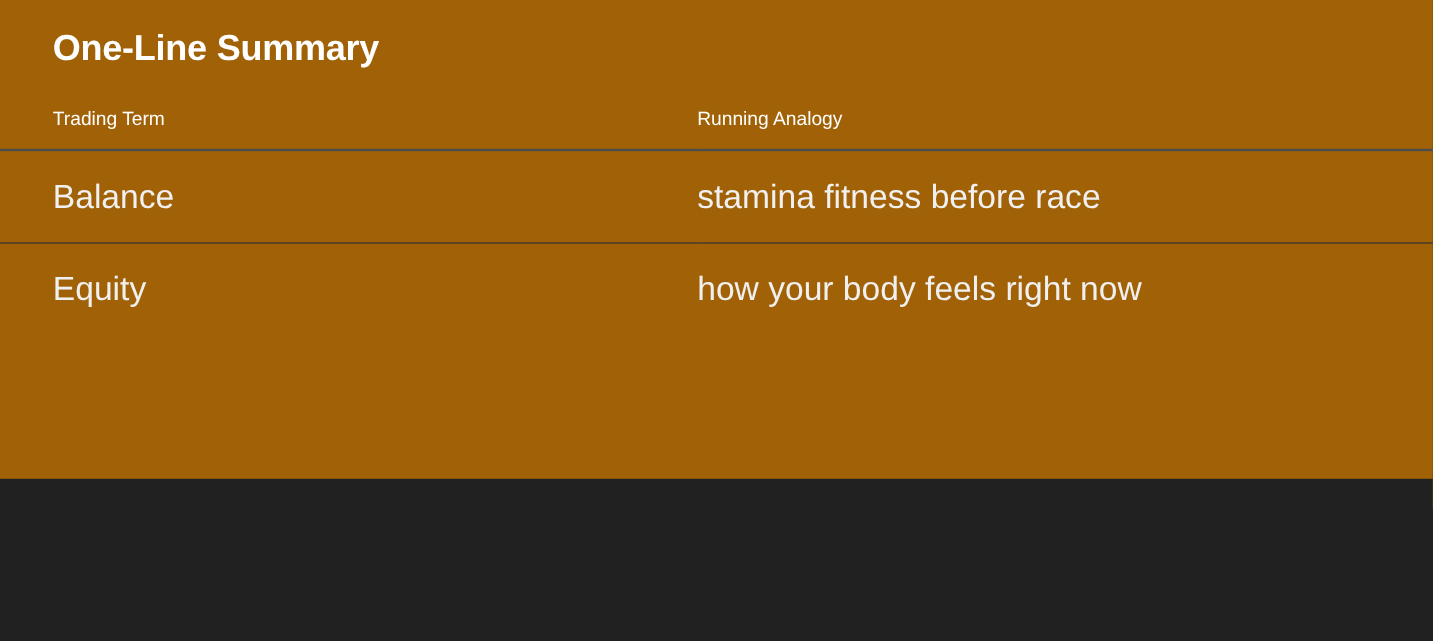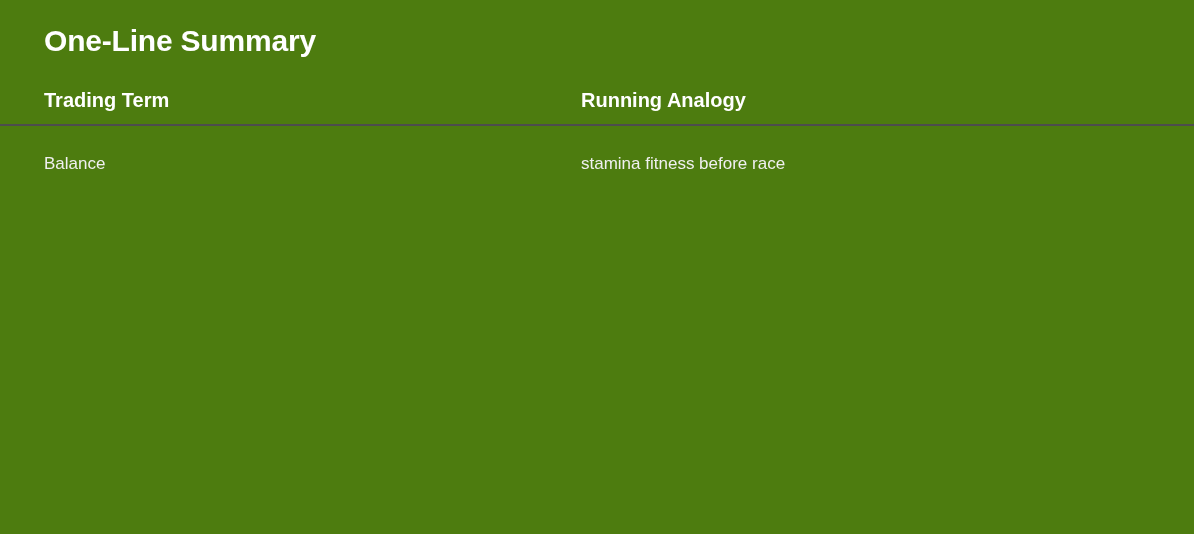--- a/index.html
+++ b/index.html
@@ -12,22 +12,22 @@
     height: 534px;
     background: #212121;
     font-family: "Liberation Sans", sans-serif;
     -webkit-font-smoothing: antialiased;
     overflow: hidden;
   }
 
   .page {
     position: relative;
     width: 1194px;
-    height: 534px;
-    background: #4d7c0f;
+    height: 399px;
+    background: #a16207;
     box-sizing: border-box;
   }
 
   
   .page-title {
     position: absolute;
     left: 44px;
     top: 22px;
     margin: 0;
     font-size: 30px;
@@ -54,30 +54,30 @@
   .summary-table th,
   .summary-table td {
     text-align: left;
     vertical-align: middle;
     padding: 0;
     color: #f2f2f2;
   }
 
   .summary-table thead th {
     height: 48px;
-    font-size: 20px;
-    font-weight: bold;
+    font-size: 16px;
+    font-weight: normal;
     line-height: 24px;
     color: #ffffff;
     border-bottom: 2px solid #4d4d4d;
   }
 
   .summary-table tbody td {
     height: 76px;
-    font-size: 17px;
+    font-size: 28px;
     font-weight: normal;
     line-height: 26px;
     color: #f0f0f0;
     border-bottom: 1px solid #333333;
   }
 
   .summary-table tbody tr:last-child td {
     border-bottom: none;
   }
 
@@ -107,16 +107,20 @@
       <tr>
         <th class="cell-term">Trading Term</th>
         <th class="cell-anal">Running Analogy</th>
       </tr>
     </thead>
     <tbody>
       <tr>
         <td class="cell-term">Balance</td>
         <td class="cell-anal">stamina fitness before race</td>
       </tr>
+      <tr>
+        <td class="cell-term">Equity</td>
+        <td class="cell-anal">how your body feels right now</td>
+      </tr>
     </tbody>
   </table>
 
 </div>
 
 </body></html>

